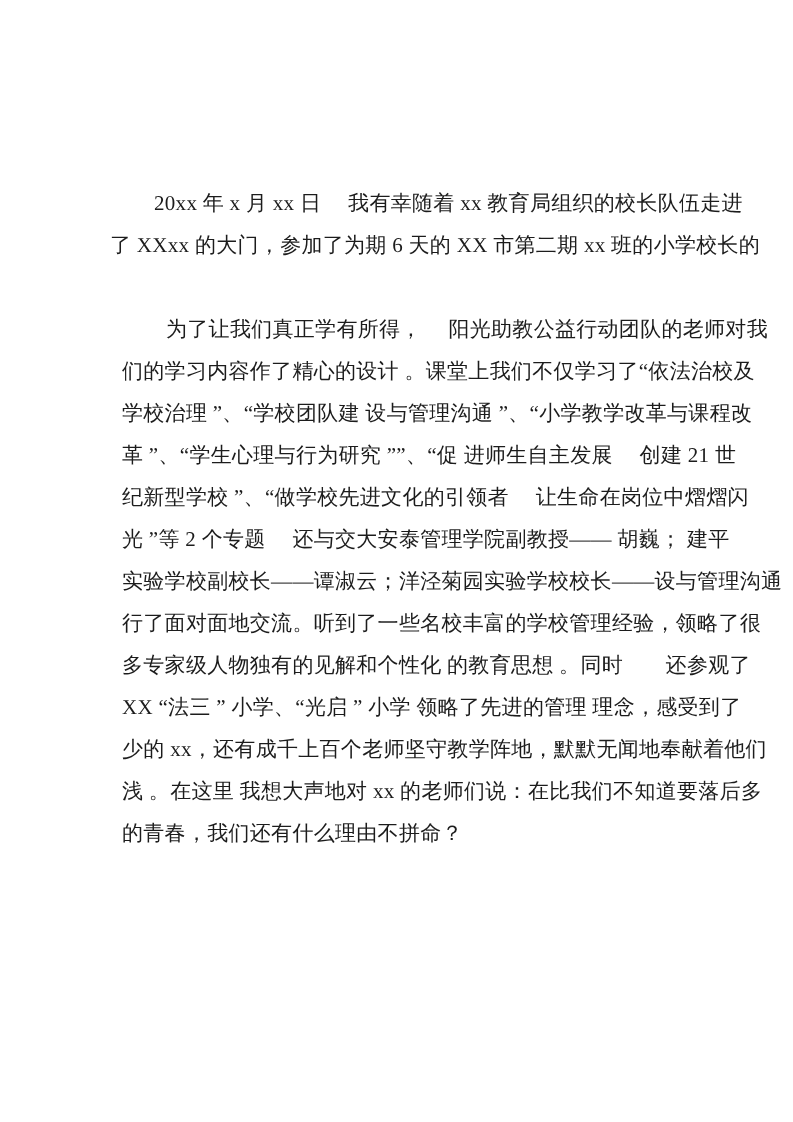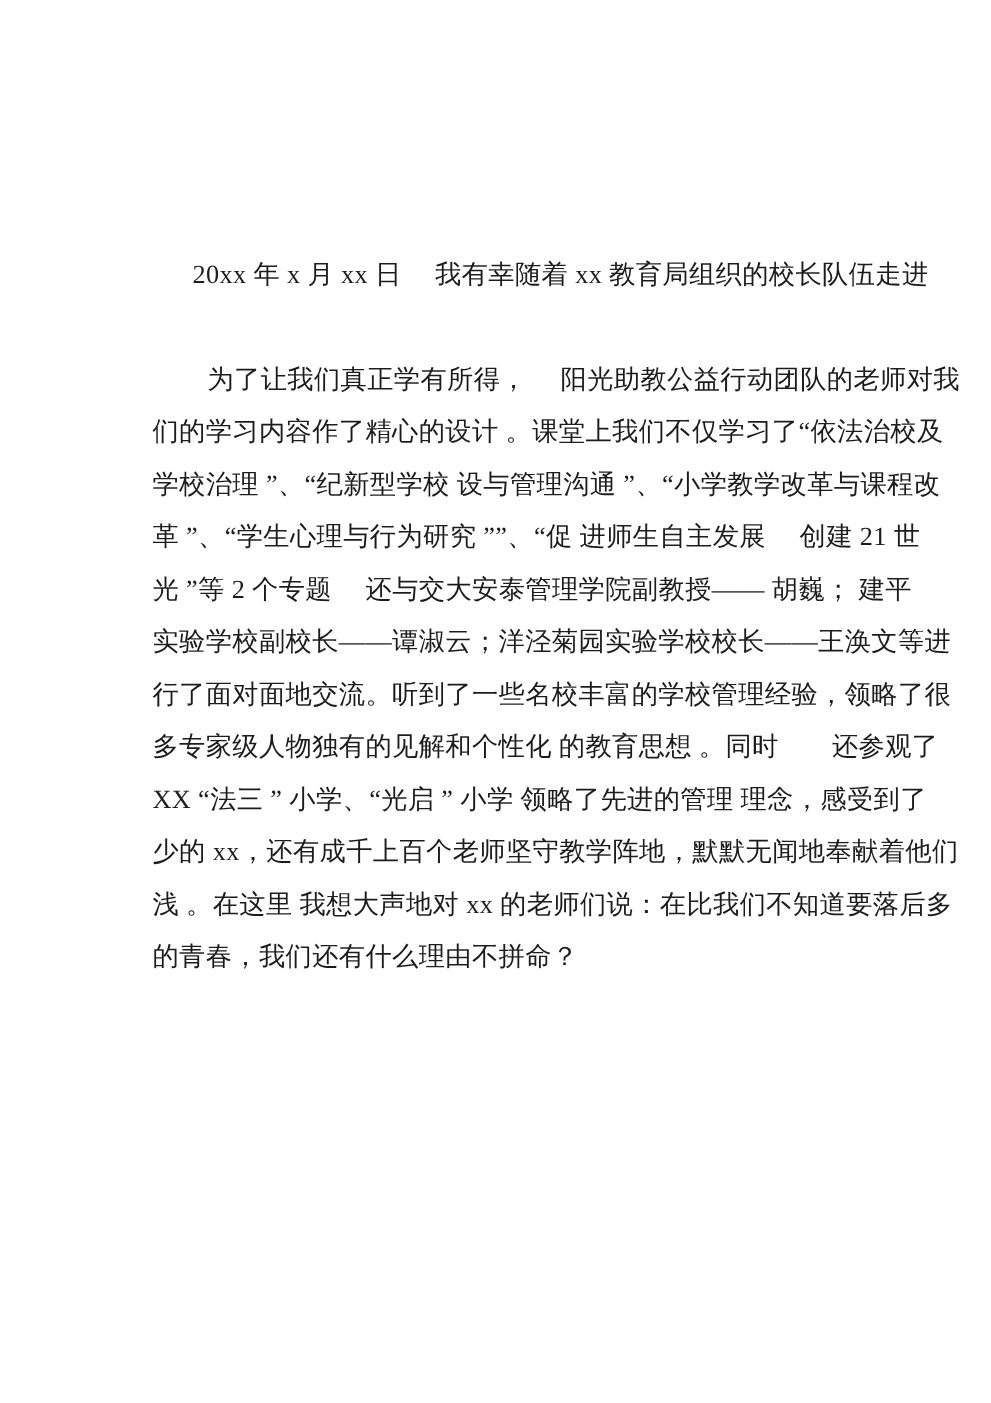--- a/index.html
+++ b/index.html
@@ -11,21 +11,21 @@
     position: relative;
     width: 793px;
     height: 1122px;
     background: #ffffff;
     overflow: hidden;
     font-family: "Liberation Serif", "DejaVu Serif", serif;
   }
   .doc-body {
     position: absolute;
     left: 110px;
-    top: 198px;
+    top: 182px;
     width: 578px;
     color: #1c1c1c;
   }
   .paragraph {
     margin: 0;
   }
   .paragraph + .paragraph {
     margin-top: 42px; 
     margin-left: 12px;
   }
@@ -41,29 +41,31 @@
   }
 </style>
 </head>
 <body>
 
 <div class="page">
   <div class="doc-body">
 
     <div class="paragraph">
       <div class="text-line first">20xx 年 x 月 xx 日　 我有幸随着 xx 教育局组织的校长队伍走进</div>
+      <div class="text-line">了 XXxx 的大门，参加了为期 6 天的 XX 市第二期 xx 班的小学校长的</div>
     </div>
 
     <div class="paragraph">
       <div class="text-line first">为了让我们真正学有所得，　 阳光助教公益行动团队的老师对我</div>
       <div class="text-line">们的学习内容作了精心的设计 。课堂上我们不仅学习了“依法治校及</div>
-      <div class="text-line">学校治理 ”、“纪新型学校 设与管理沟通 ”、“小学教学改革与课程改</div>
+      <div class="text-line">学校治理 ”、“学校团队建 设与管理沟通 ”、“小学教学改革与课程改</div>
       <div class="text-line">革 ”、“学生心理与行为研究 ””、“促 进师生自主发展　 创建 21 世</div>
+      <div class="text-line">纪新型学校 ”、“做学校先进文化的引领者　 让生命在岗位中熠熠闪</div>
       <div class="text-line">光 ”等 2 个专题　 还与交大安泰管理学院副教授—— 胡巍； 建平</div>
-      <div class="text-line">实验学校副校长——谭淑云；洋泾菊园实验学校校长——王涣文等进</div>
+      <div class="text-line">实验学校副校长——谭淑云；洋泾菊园实验学校校长——设与管理沟通</div>
       <div class="text-line">行了面对面地交流。听到了一些名校丰富的学校管理经验，领略了很</div>
       <div class="text-line">多专家级人物独有的见解和个性化 的教育思想 。同时　　还参观了</div>
       <div class="text-line">XX “法三 ” 小学、“光启 ” 小学 领略了先进的管理 理念，感受到了</div>
       <div class="text-line">少的 xx，还有成千上百个老师坚守教学阵地，默默无闻地奉献着他们</div>
       <div class="text-line">浅 。在这里 我想大声地对 xx 的老师们说：在比我们不知道要落后多</div>
       <div class="text-line">的青春，我们还有什么理由不拼命？</div>
     </div>
 
   </div>
 </div>

